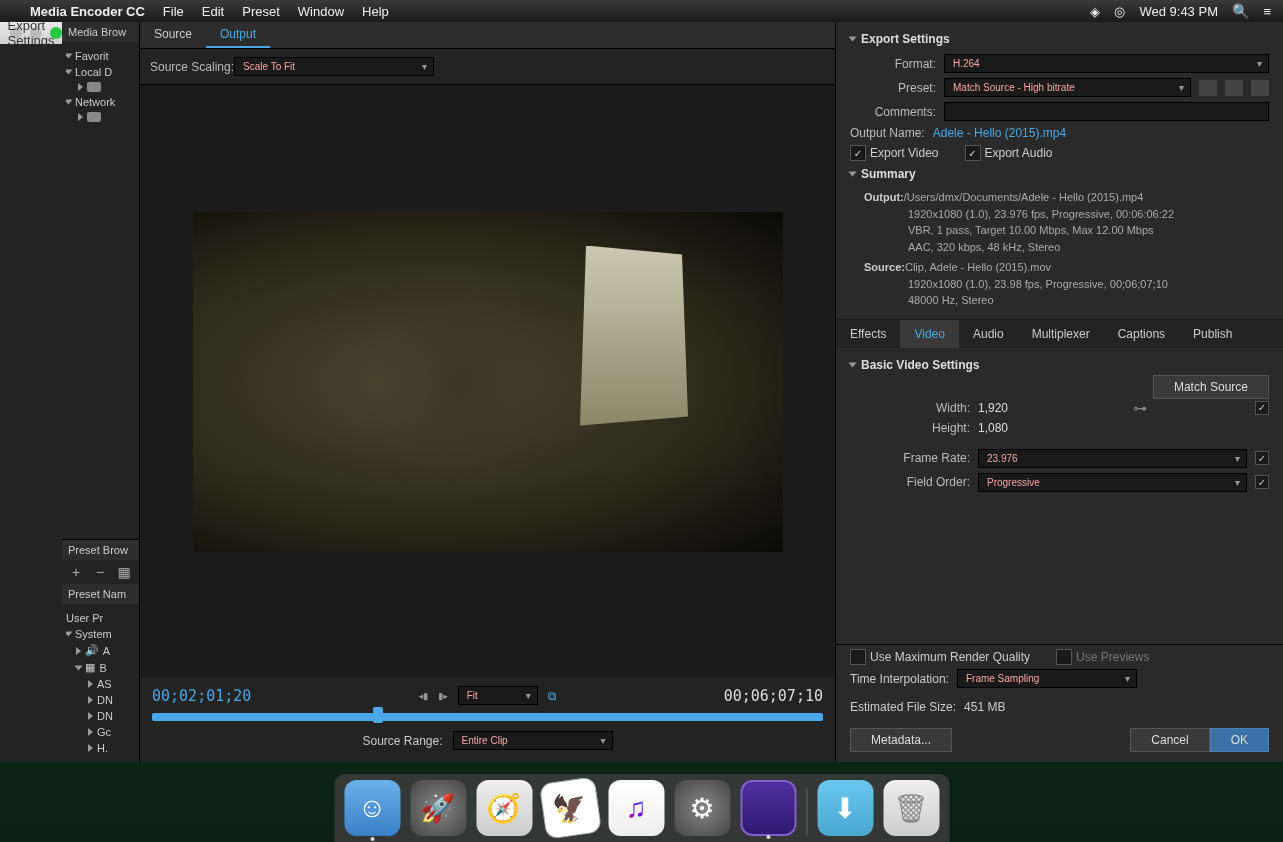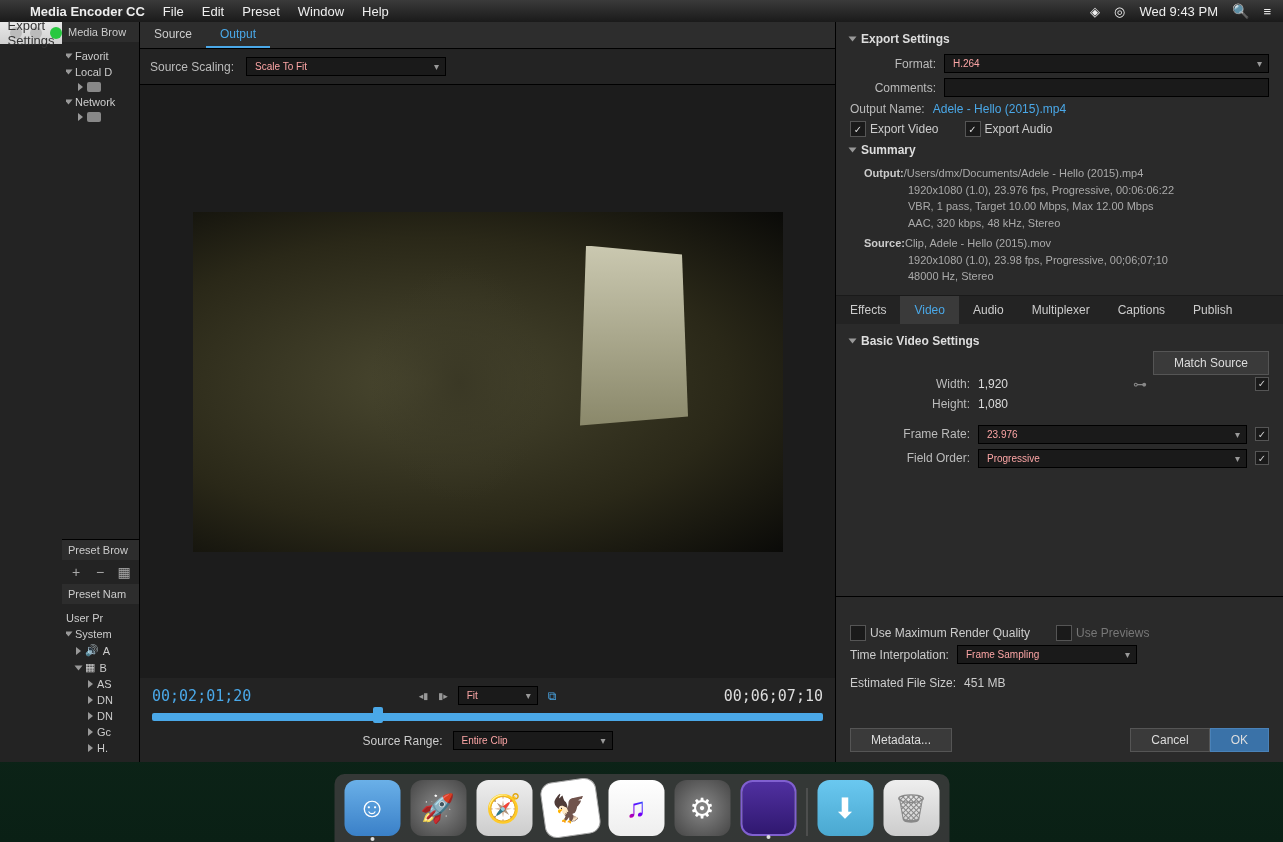--- a/index.html
+++ b/index.html
@@ -24,21 +24,21 @@
 .panel-hd{background:#2d2d2d;padding:4px 6px;font-size:11px;color:#ccc;white-space:nowrap;overflow:hidden}
 .browser{padding:6px 4px;font-size:11px}
 .browser .row{display:flex;align-items:center;gap:4px;padding:2px 0;white-space:nowrap;overflow:hidden}
 .tri{display:inline-block;width:0;height:0;border-top:4px solid transparent;border-bottom:4px solid transparent;border-left:5px solid #999}
 .tri.d{transform:rotate(90deg)}
 .disk{width:14px;height:10px;background:#888;border-radius:2px}
 .center{flex:1;display:flex;flex-direction:column;background:#1c1c1c}
 .tabs{display:flex;background:#2d2d2d;border-bottom:1px solid #000}
 .tab{padding:5px 14px;font-size:12px;color:#ccc;cursor:pointer}
 .tab.active{color:#4aa8e8;border-bottom:2px solid #4aa8e8}
-.scaling-row{display:flex;align-items:center;gap:12px;padding:8px 10px;background:#232323;border-bottom:1px solid #000}
+.scaling-row{display:flex;align-items:center;padding:8px 10px;background:#232323;border-bottom:1px solid #000}
 .scaling-row label{color:#bbb}
 .dd{background:#1a1a1a;border:1px solid #000;color:#fca5a5;padding:3px 24px 3px 8px;font-size:10px;position:relative;min-width:200px;display:inline-block}
 .dd::after{content:"▾";position:absolute;right:6px;color:#999}
 .preview{flex:1;background:#1c1c1c;display:flex;align-items:center;justify-content:center}
 .preview-img{width:590px;height:340px;background:radial-gradient(ellipse at 40% 50%,#4a4830 0%,#2a2818 60%,#0a0a08 100%);position:relative;overflow:hidden}
 .preview-img::before{content:"";position:absolute;left:30%;top:15%;width:180px;height:240px;background:radial-gradient(ellipse,#3a3825 0%,transparent 70%);border-radius:50%}
 .preview-img::after{content:"";position:absolute;right:15%;top:10%;width:120px;height:180px;background:linear-gradient(#cac8b0,#8a886a);clip-path:polygon(10% 0,90% 5%,95% 95%,5% 100%)}
 .timeline{background:#232323;padding:8px 12px}
 .tl-top{display:flex;align-items:center;justify-content:space-between;margin-bottom:8px}
 .tc{color:#4aa8e8;font-family:monospace;font-size:15px;font-weight:400}
@@ -62,21 +62,21 @@
 .ck.off::before{content:""}
 .summary{font-size:11px;line-height:1.5;color:#aaa;padding-left:14px}
 .summary b{color:#ccc}
 .stabs{display:flex;background:#232323}
 .stab{padding:7px 14px;color:#ccc;font-size:12px;cursor:pointer}
 .stab.active{background:#3a3a3a;color:#4aa8e8}
 .settings-scroll{flex:1;overflow:auto;padding:10px 14px}
 .val{color:#ddd;min-width:60px}
 .linkchain{color:#888;font-size:14px}
 .ck-sm{width:14px;height:14px;background:#1a1a1a;border:1px solid #555;display:inline-flex;align-items:center;justify-content:center;font-size:10px}
-.bottom-opts{padding:24px 14px;border-top:1px solid #000;font-size:12px}
+.bottom-opts{padding:0 14px;border-top:1px solid #000;font-size:12px}
 .bottom-opts .row{display:flex;align-items:center;gap:8px;margin:4px 0}
 .btns{display:flex;justify-content:space-between;align-items:center;padding:10px 14px}
 .btn{padding:4px 20px;background:#3a3a3a;color:#ddd;border:1px solid #555;cursor:pointer;font-size:12px}
 .btn.pri{background:#3a72a8;border-color:#4a82b8}
 
 .behind{position:absolute;right:0;top:66px;width:70px;color:#ccc;font-size:11px;padding:4px}
 .behind .play{color:#3c3;font-size:16px}
 
 .preset-panel{margin-top:auto;border-top:1px solid #000}
 .preset-toolbar{display:flex;gap:8px;padding:4px 6px}
@@ -246,20 +246,27 @@
       <div class="rsect">
         <div class="rsect-hd">
             <span class="tri d"></span>
             <span>Export Settings</span>
           </div>
         <div class="frow">
           <span class="flabel">Format:</span>
           <span class="dd">H.264</span>
         </div>
         <div class="frow">
+          <span class="flabel">Preset:</span>
+          <span class="dd">Match Source - High bitrate</span>
+          <span class="icon-btn"></span>
+          <span class="icon-btn"></span>
+          <span class="icon-btn"></span>
+        </div>
+        <div class="frow">
           <span class="flabel">Comments:</span>
           <input class="dd" style="min-width: 0px; flex: 1 1 0%;" value="">
         </div>
         <div class="frow">
           <span class="flabel" style="width:auto">Output Name:</span>
           <span class="link">Adele - Hello (2015).mp4</span>
         </div>
         <div class="frow">
           <span class="ck">Export Video</span>
           <span class="ck">Export Audio</span>

